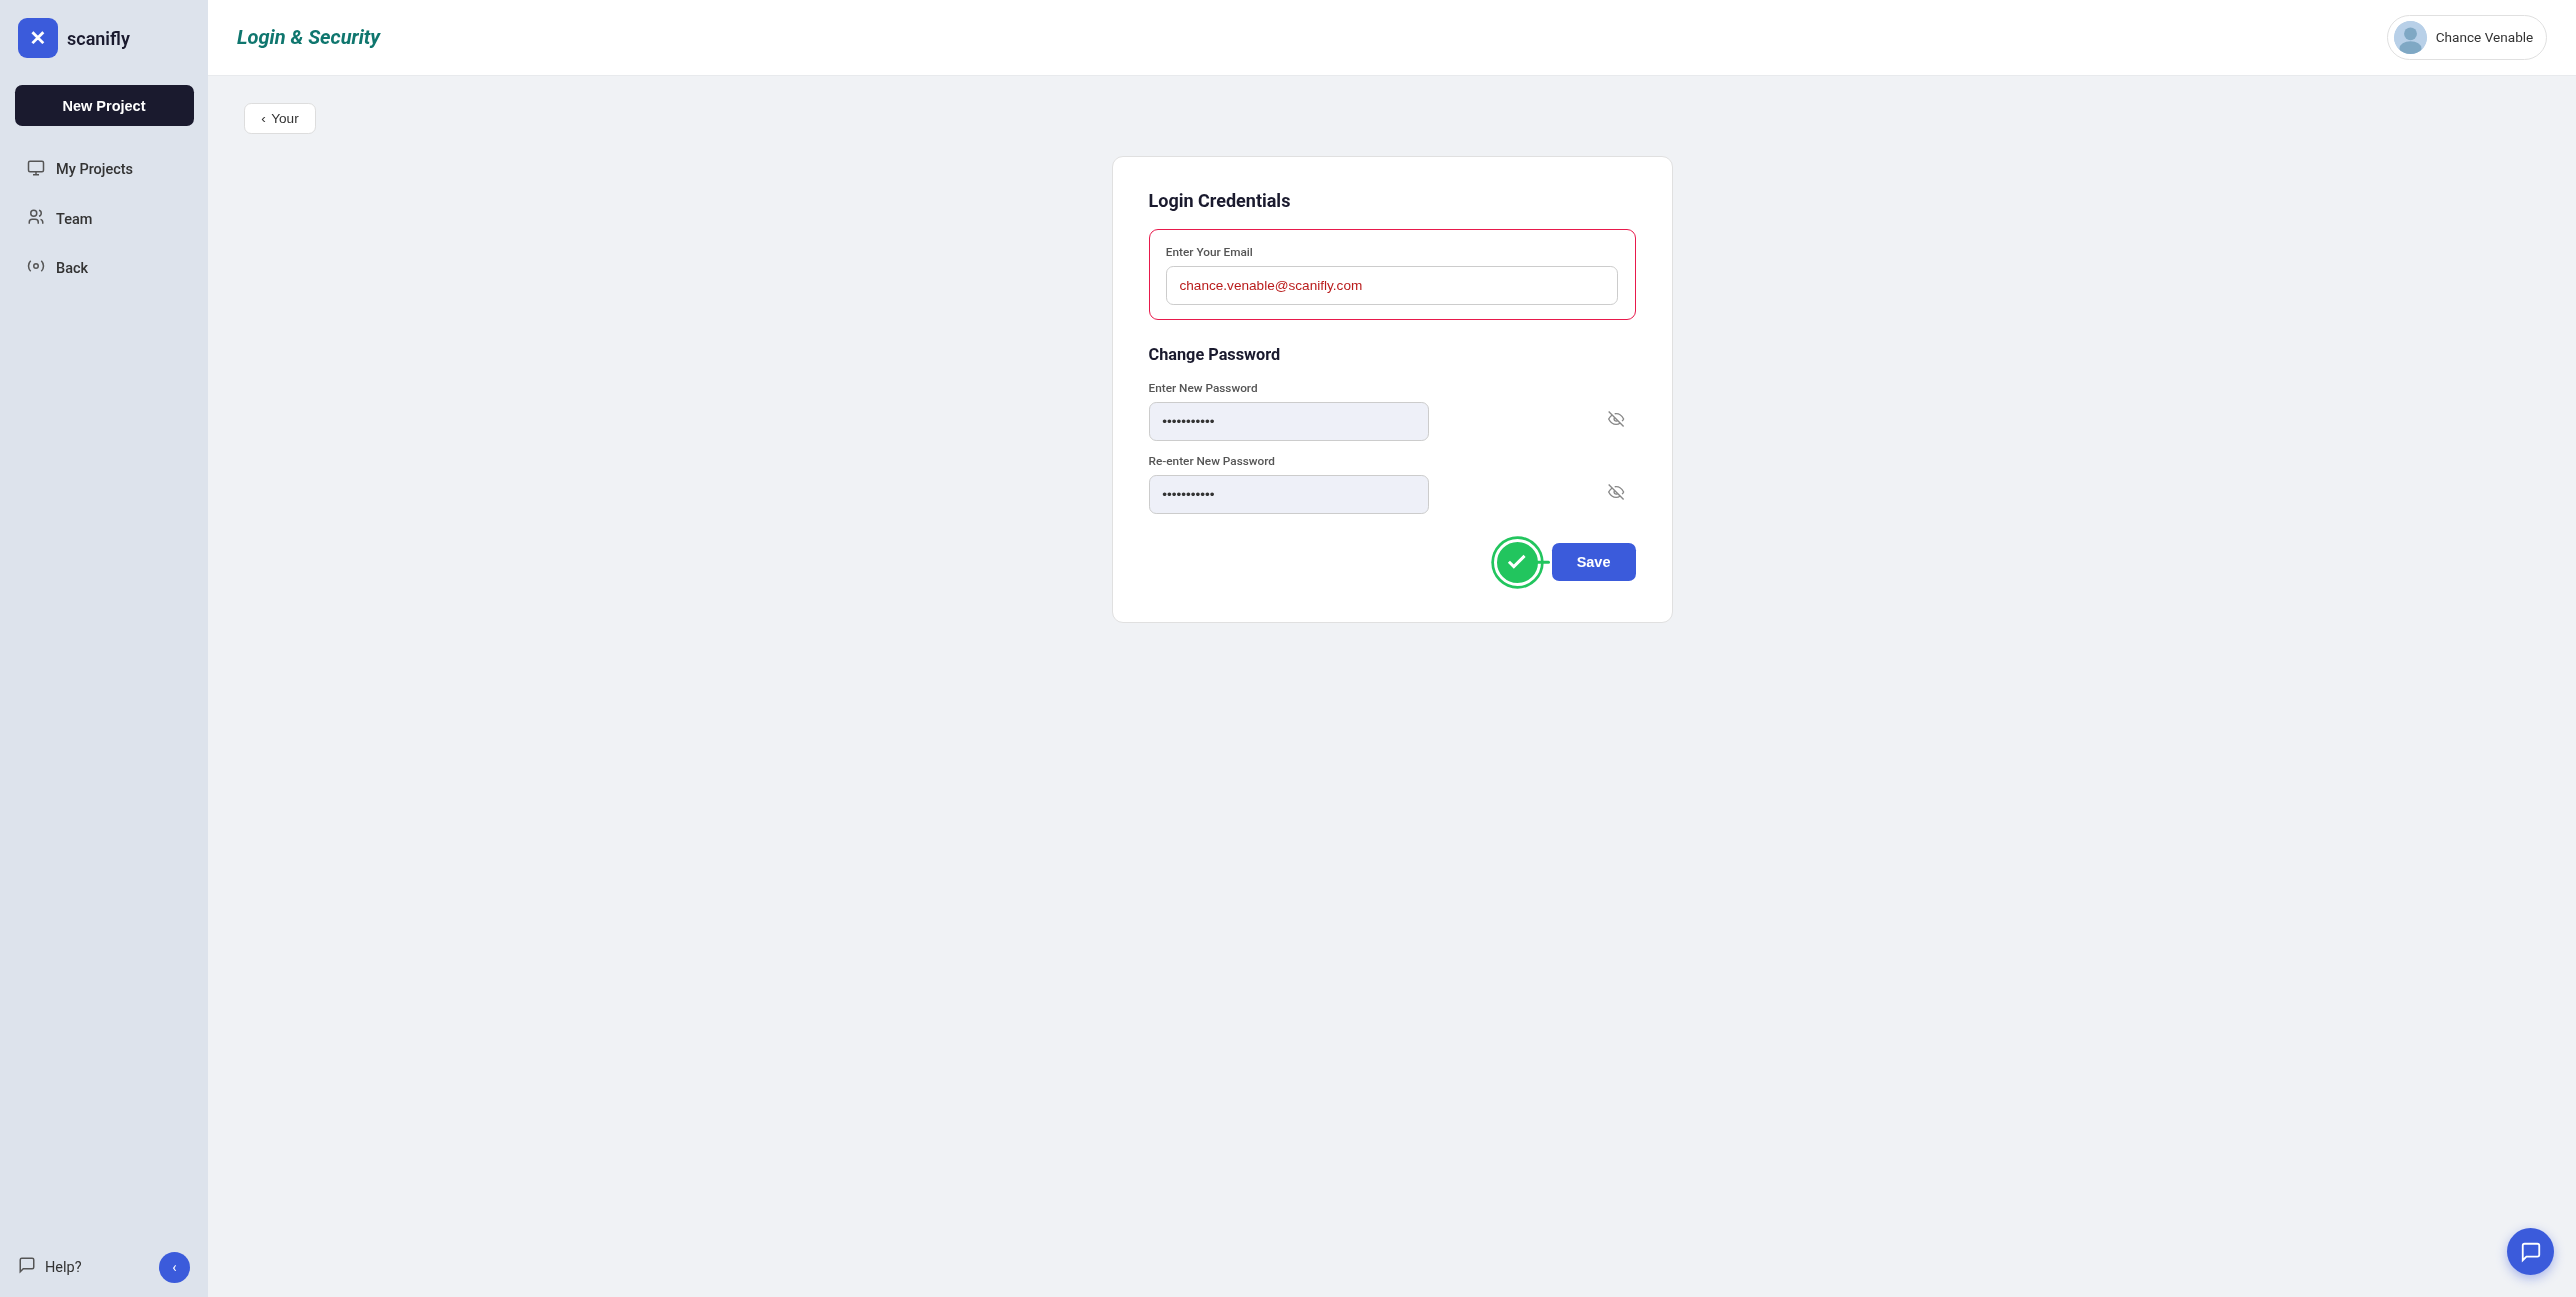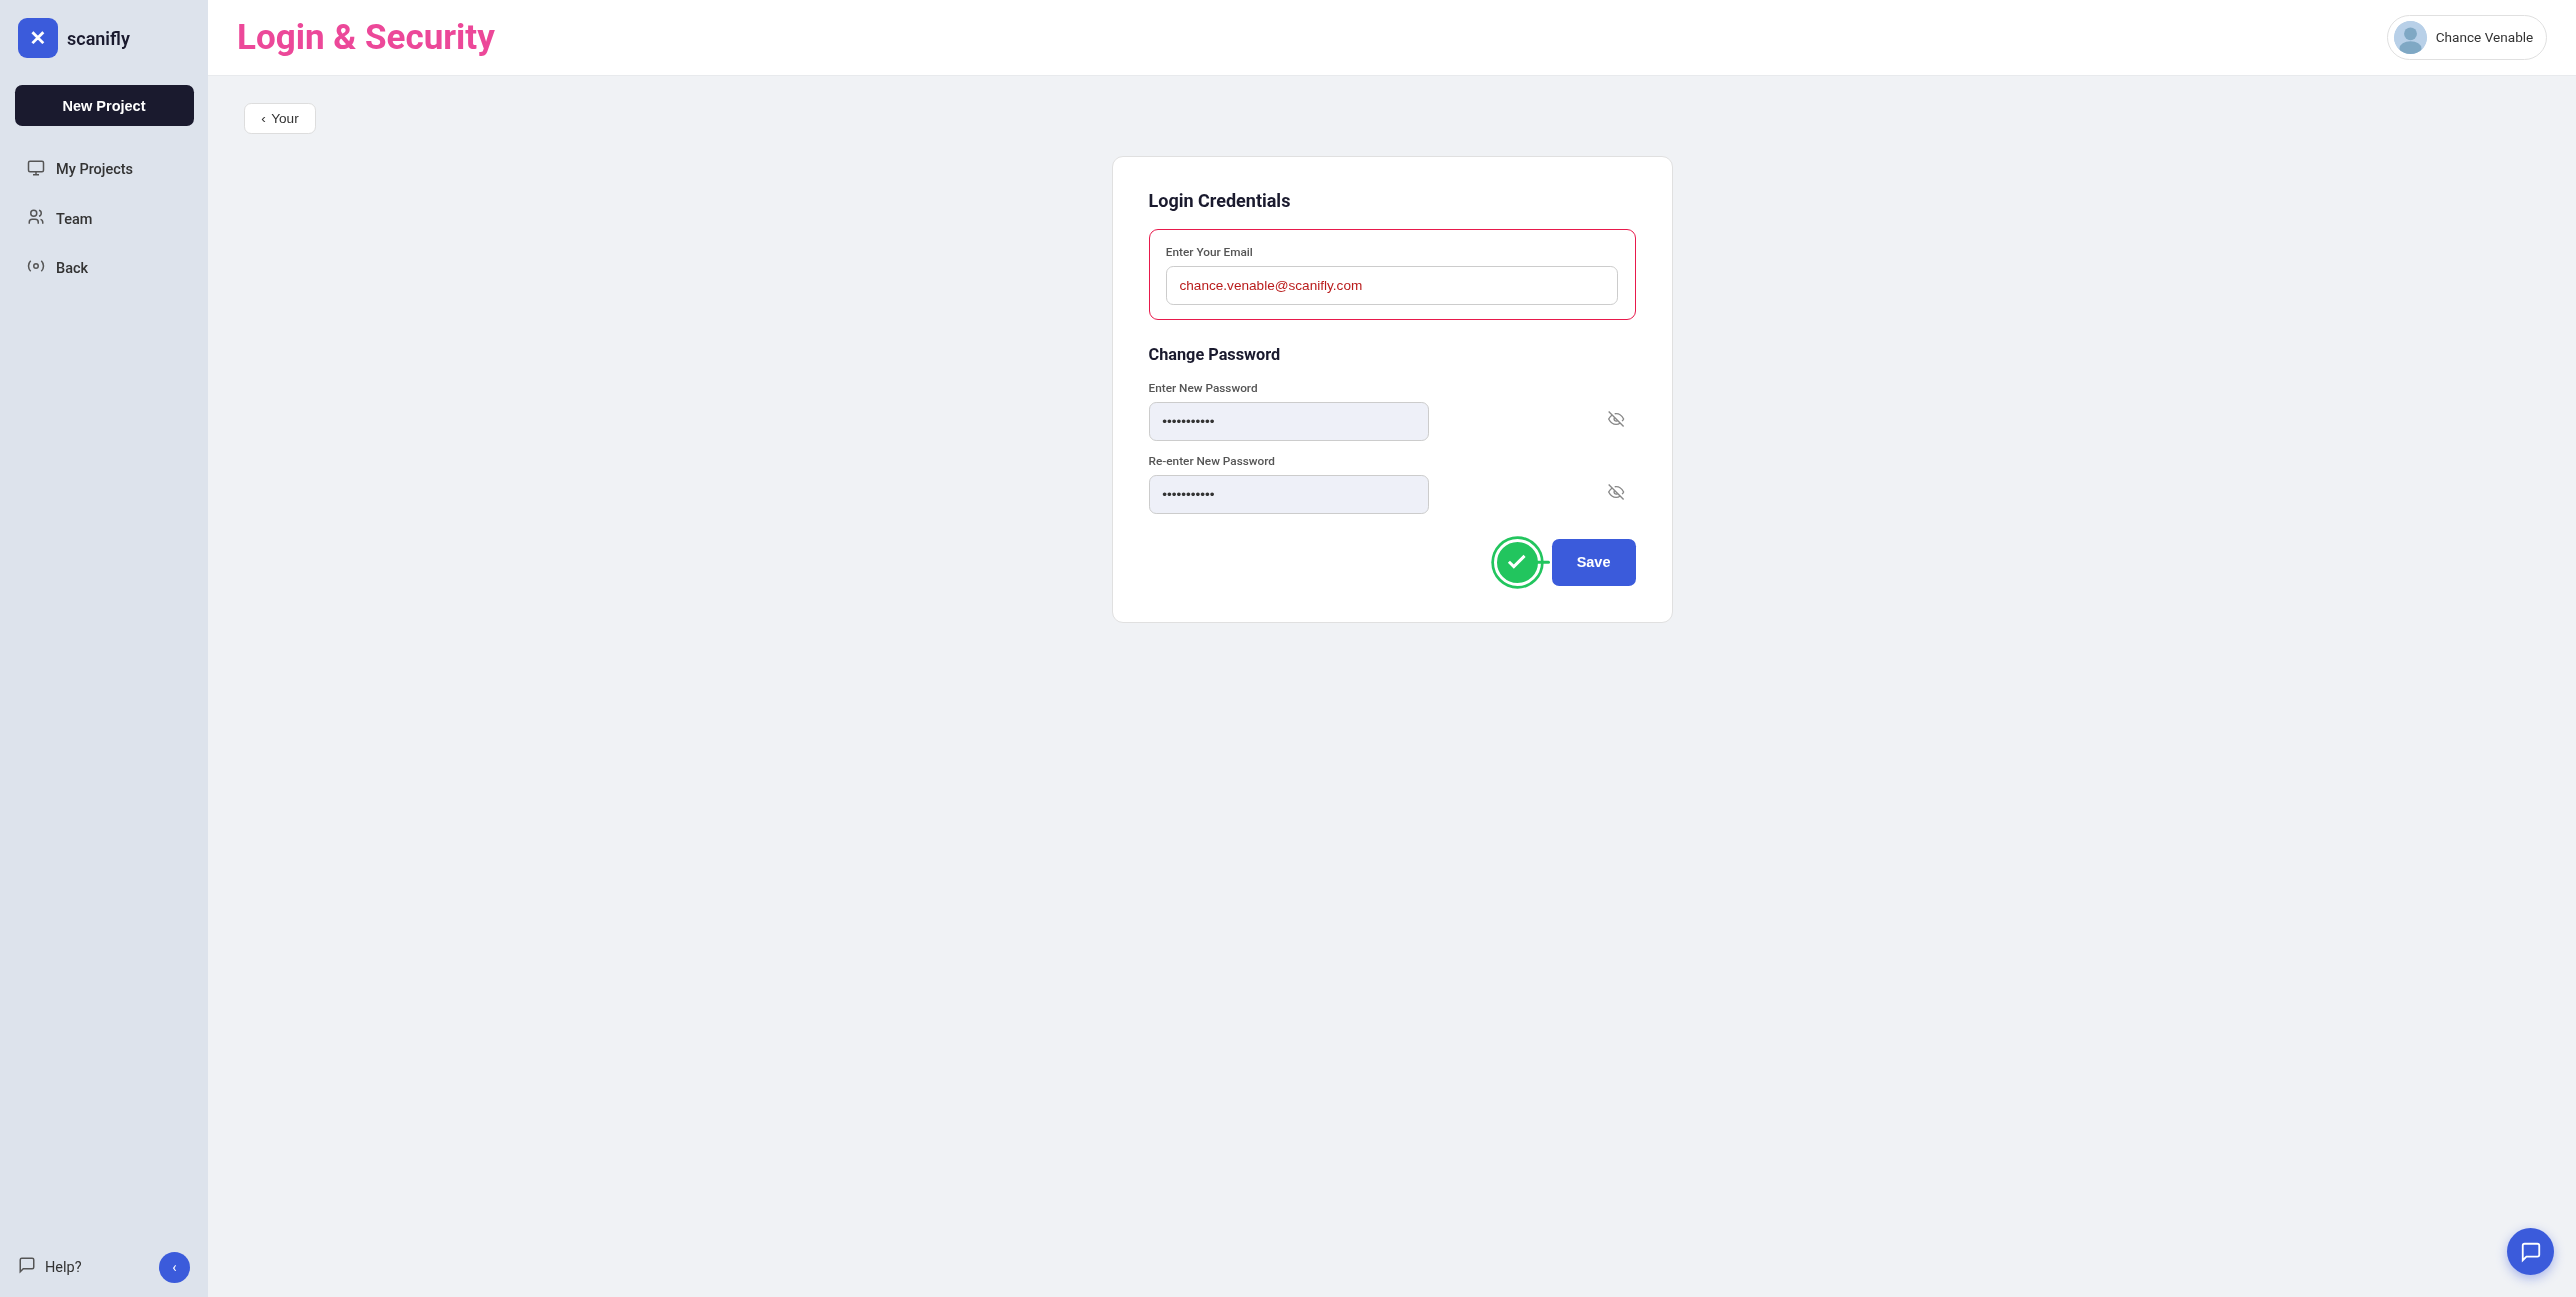--- a/index.html
+++ b/index.html
@@ -105,23 +105,24 @@
     }
     .topbar {
       background: white;
       padding: 14.5px 29px;
       display: flex;
       align-items: center;
       justify-content: space-between;
       border-bottom: 0.9px solid #e8eaed;
     }
     .page-title {
-      font-size: 35px;
+      font-size: 20px;
       font-weight: 700;
-      color: #ec4899;
+      color: #0f766e;
+      font-style: italic;
     }
     .user-avatar-area {
       display: flex;
       align-items: center;
       gap: 9px;
       background: white;
       border: 0.9px solid #e0e0e0;
       border-radius: 45px;
       padding: 5.4px 12.7px 5.4px 5.4px;
       cursor: pointer;
@@ -220,20 +221,21 @@
       top: 50%;
       transform: translateY(-50%);
       color: #888;
       cursor: pointer;
       font-size: 14.5px;
     }
 
     
     .card-footer {
       display: flex;
+      align-items: center;
       justify-content: flex-end;
       margin-top: 25px;
       gap: 11px;
     }
     .success-check {
       width: 47px;
       height: 47px;
       border-radius: 50%;
       background: #22c55e;
       border: 3.6px solid white;

